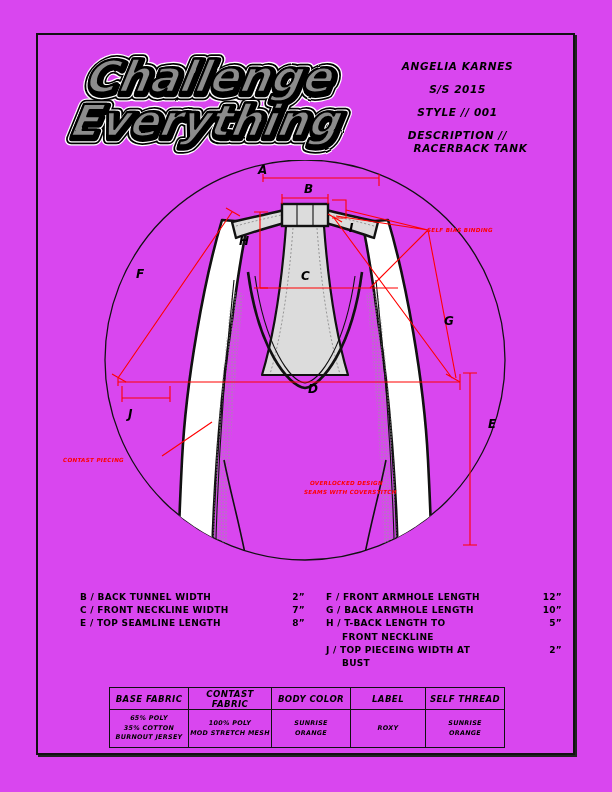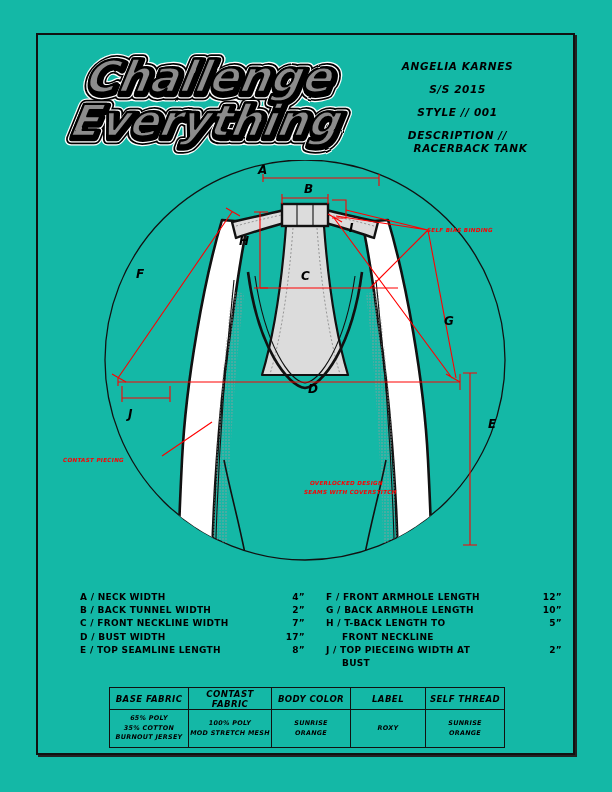--- a/index.html
+++ b/index.html
@@ -11,21 +11,21 @@
     width: 612px;
     height: 792px;
     position: relative;
     font-family: "DejaVu Sans", sans-serif;
     overflow: hidden;
   }
   .page {
     position: absolute;
     left: 0; top: 0;
     width: 612px; height: 792px;
-    background: #14b8a6;
+    background: #d946ef;
   }
   
   .sheet-border {
     position: absolute;
     left: 36px; top: 33px;
     width: 539px; height: 722px;
     border: 2px solid #111;
     box-sizing: border-box;
     box-shadow: 2px 2px 0 #222;
     background: transparent;
@@ -282,34 +282,26 @@
         <text x="27" y="302">CONTAST PIECING</text>
         <text x="274" y="325">OVERLOCKED DESIGN</text>
         <text x="268" y="334">SEAMS WITH COVERSTITCH</text>
       </g>
     </svg>
   </div>
 
   <div class="measure-cols">
     <div class="mcol left">
       <div class="mrow">
-        <span class="mlabel">A / NECK WIDTH</span>
-        <span class="mval">4”</span>
-      </div>
-      <div class="mrow">
         <span class="mlabel">B / BACK TUNNEL WIDTH</span>
         <span class="mval">2”</span>
       </div>
       <div class="mrow">
         <span class="mlabel">C / FRONT NECKLINE WIDTH</span>
         <span class="mval">7”</span>
-      </div>
-      <div class="mrow">
-        <span class="mlabel">D / BUST WIDTH</span>
-        <span class="mval">17”</span>
       </div>
       <div class="mrow">
         <span class="mlabel">E / TOP SEAMLINE LENGTH</span>
         <span class="mval">8”</span>
       </div>
     </div>
 
     <div class="mcol right">
       <div class="mrow">
         <span class="mlabel">F / FRONT ARMHOLE LENGTH</span>

